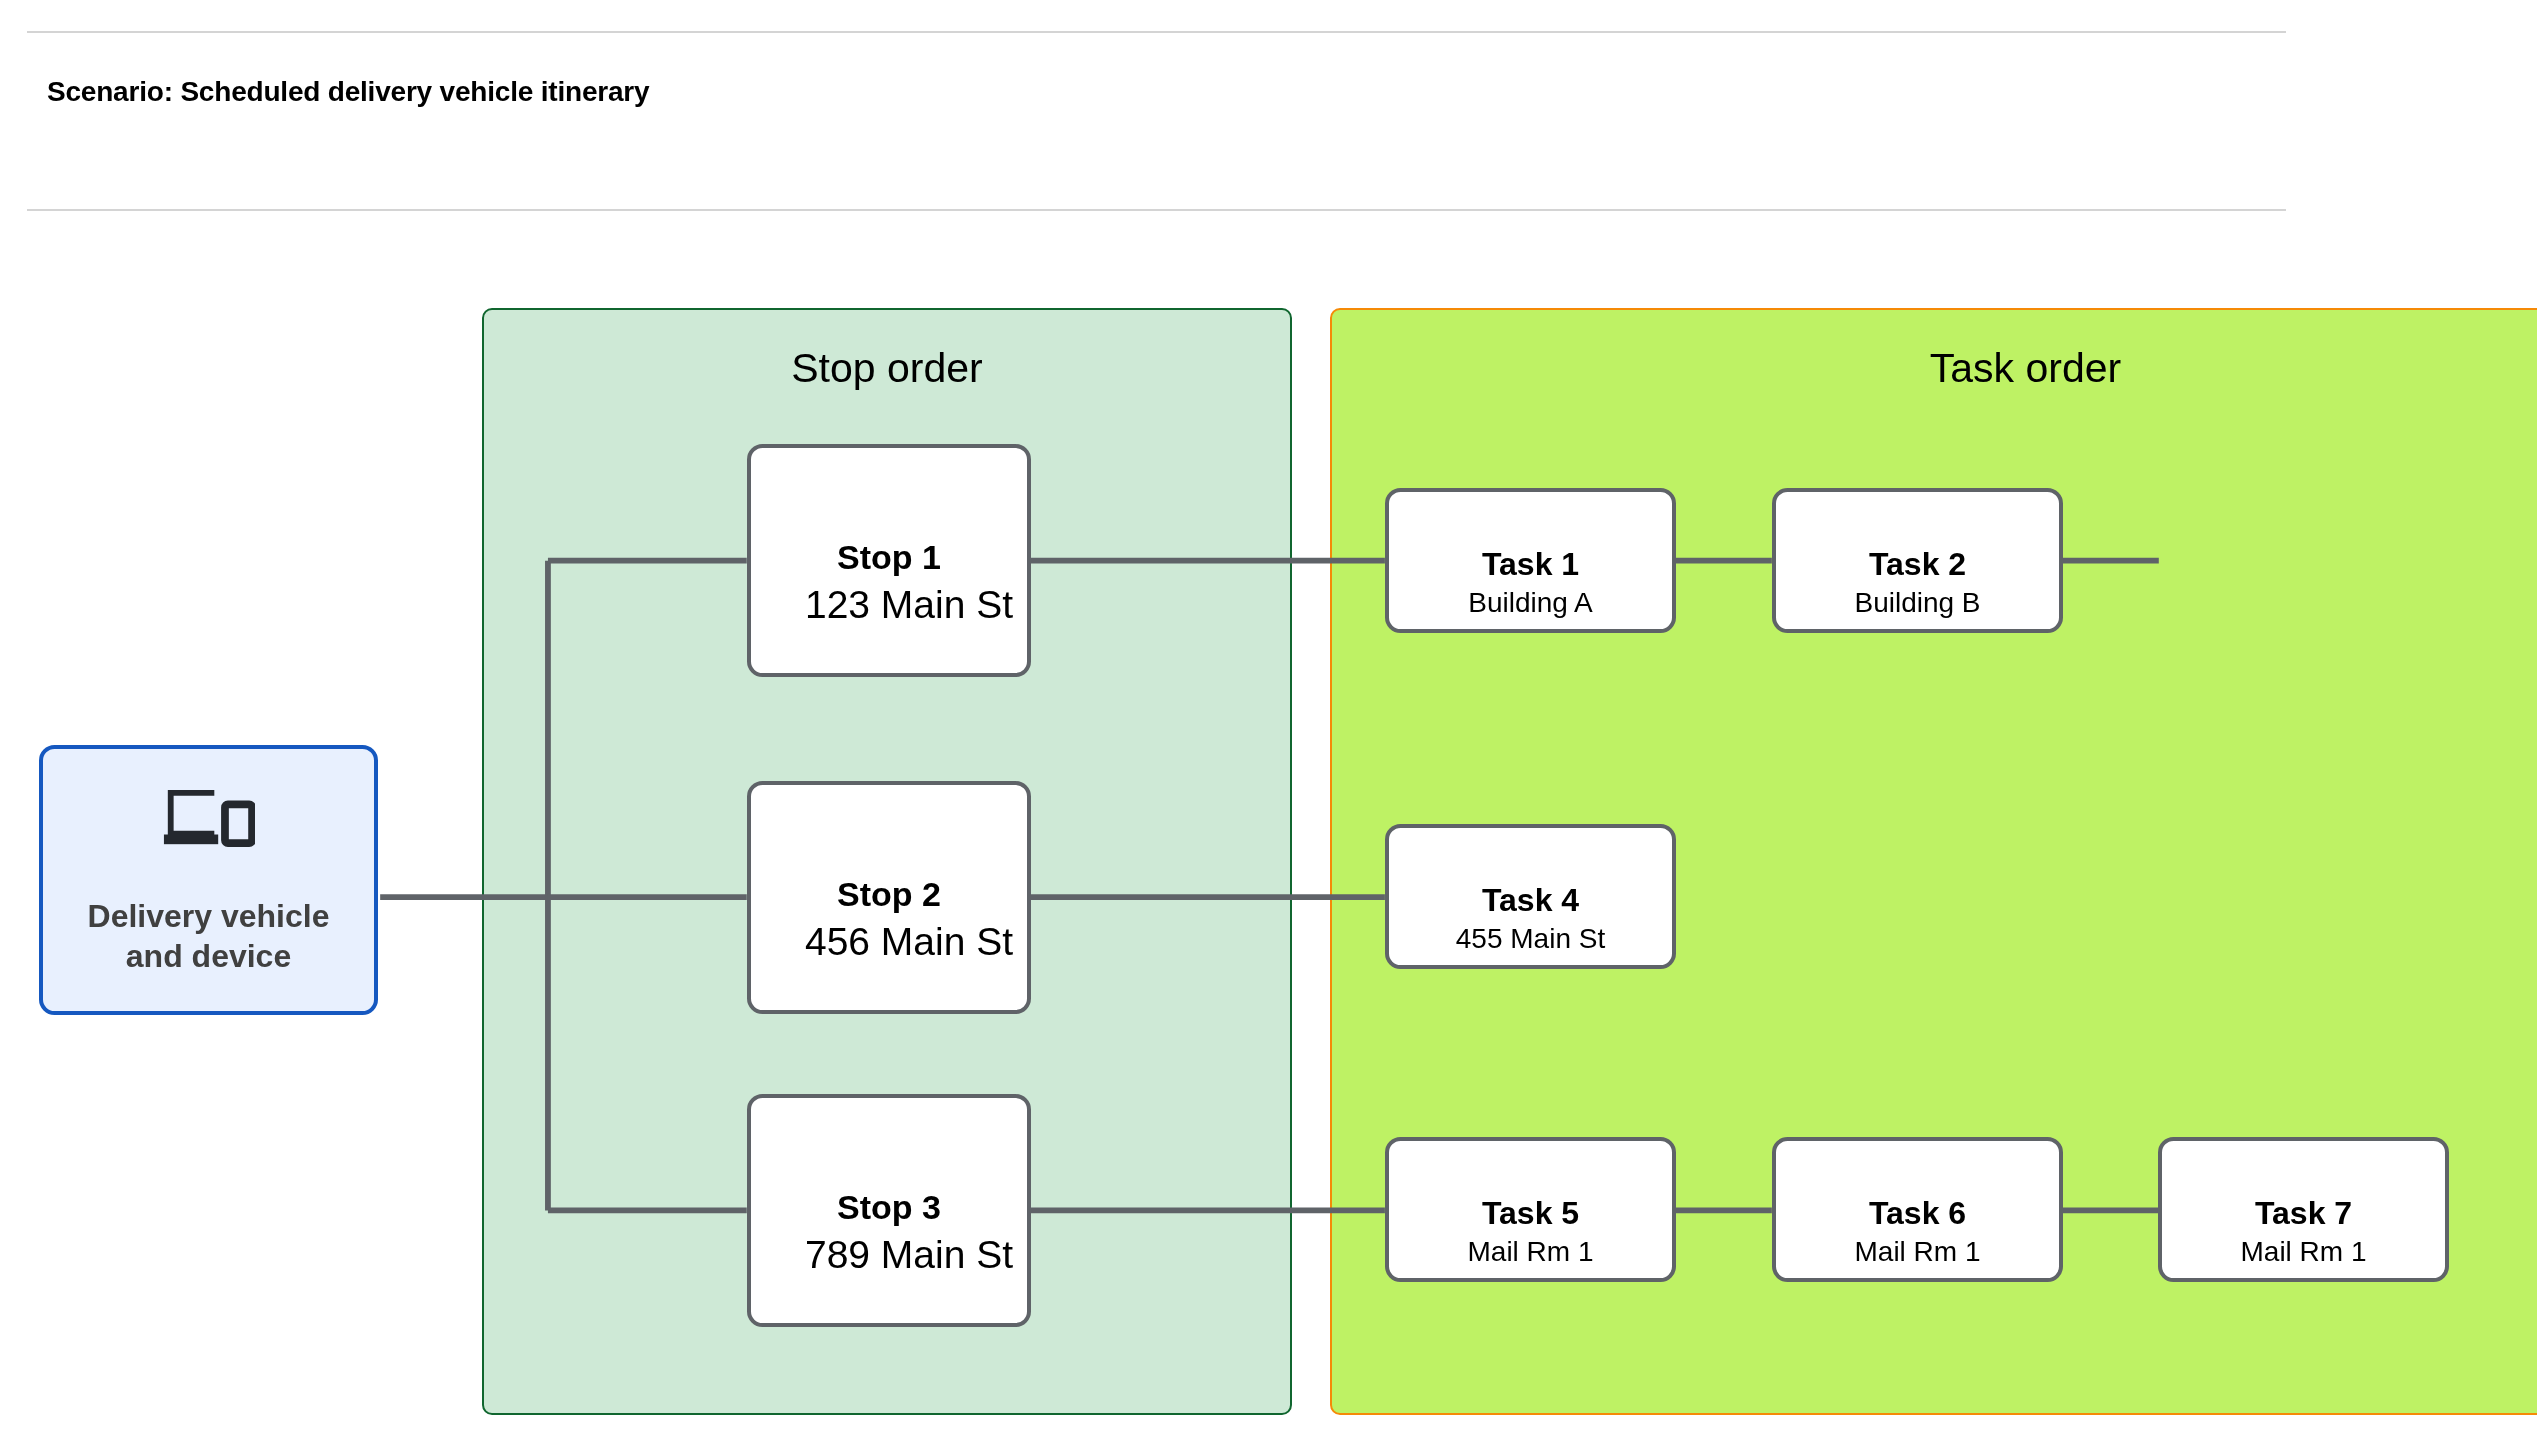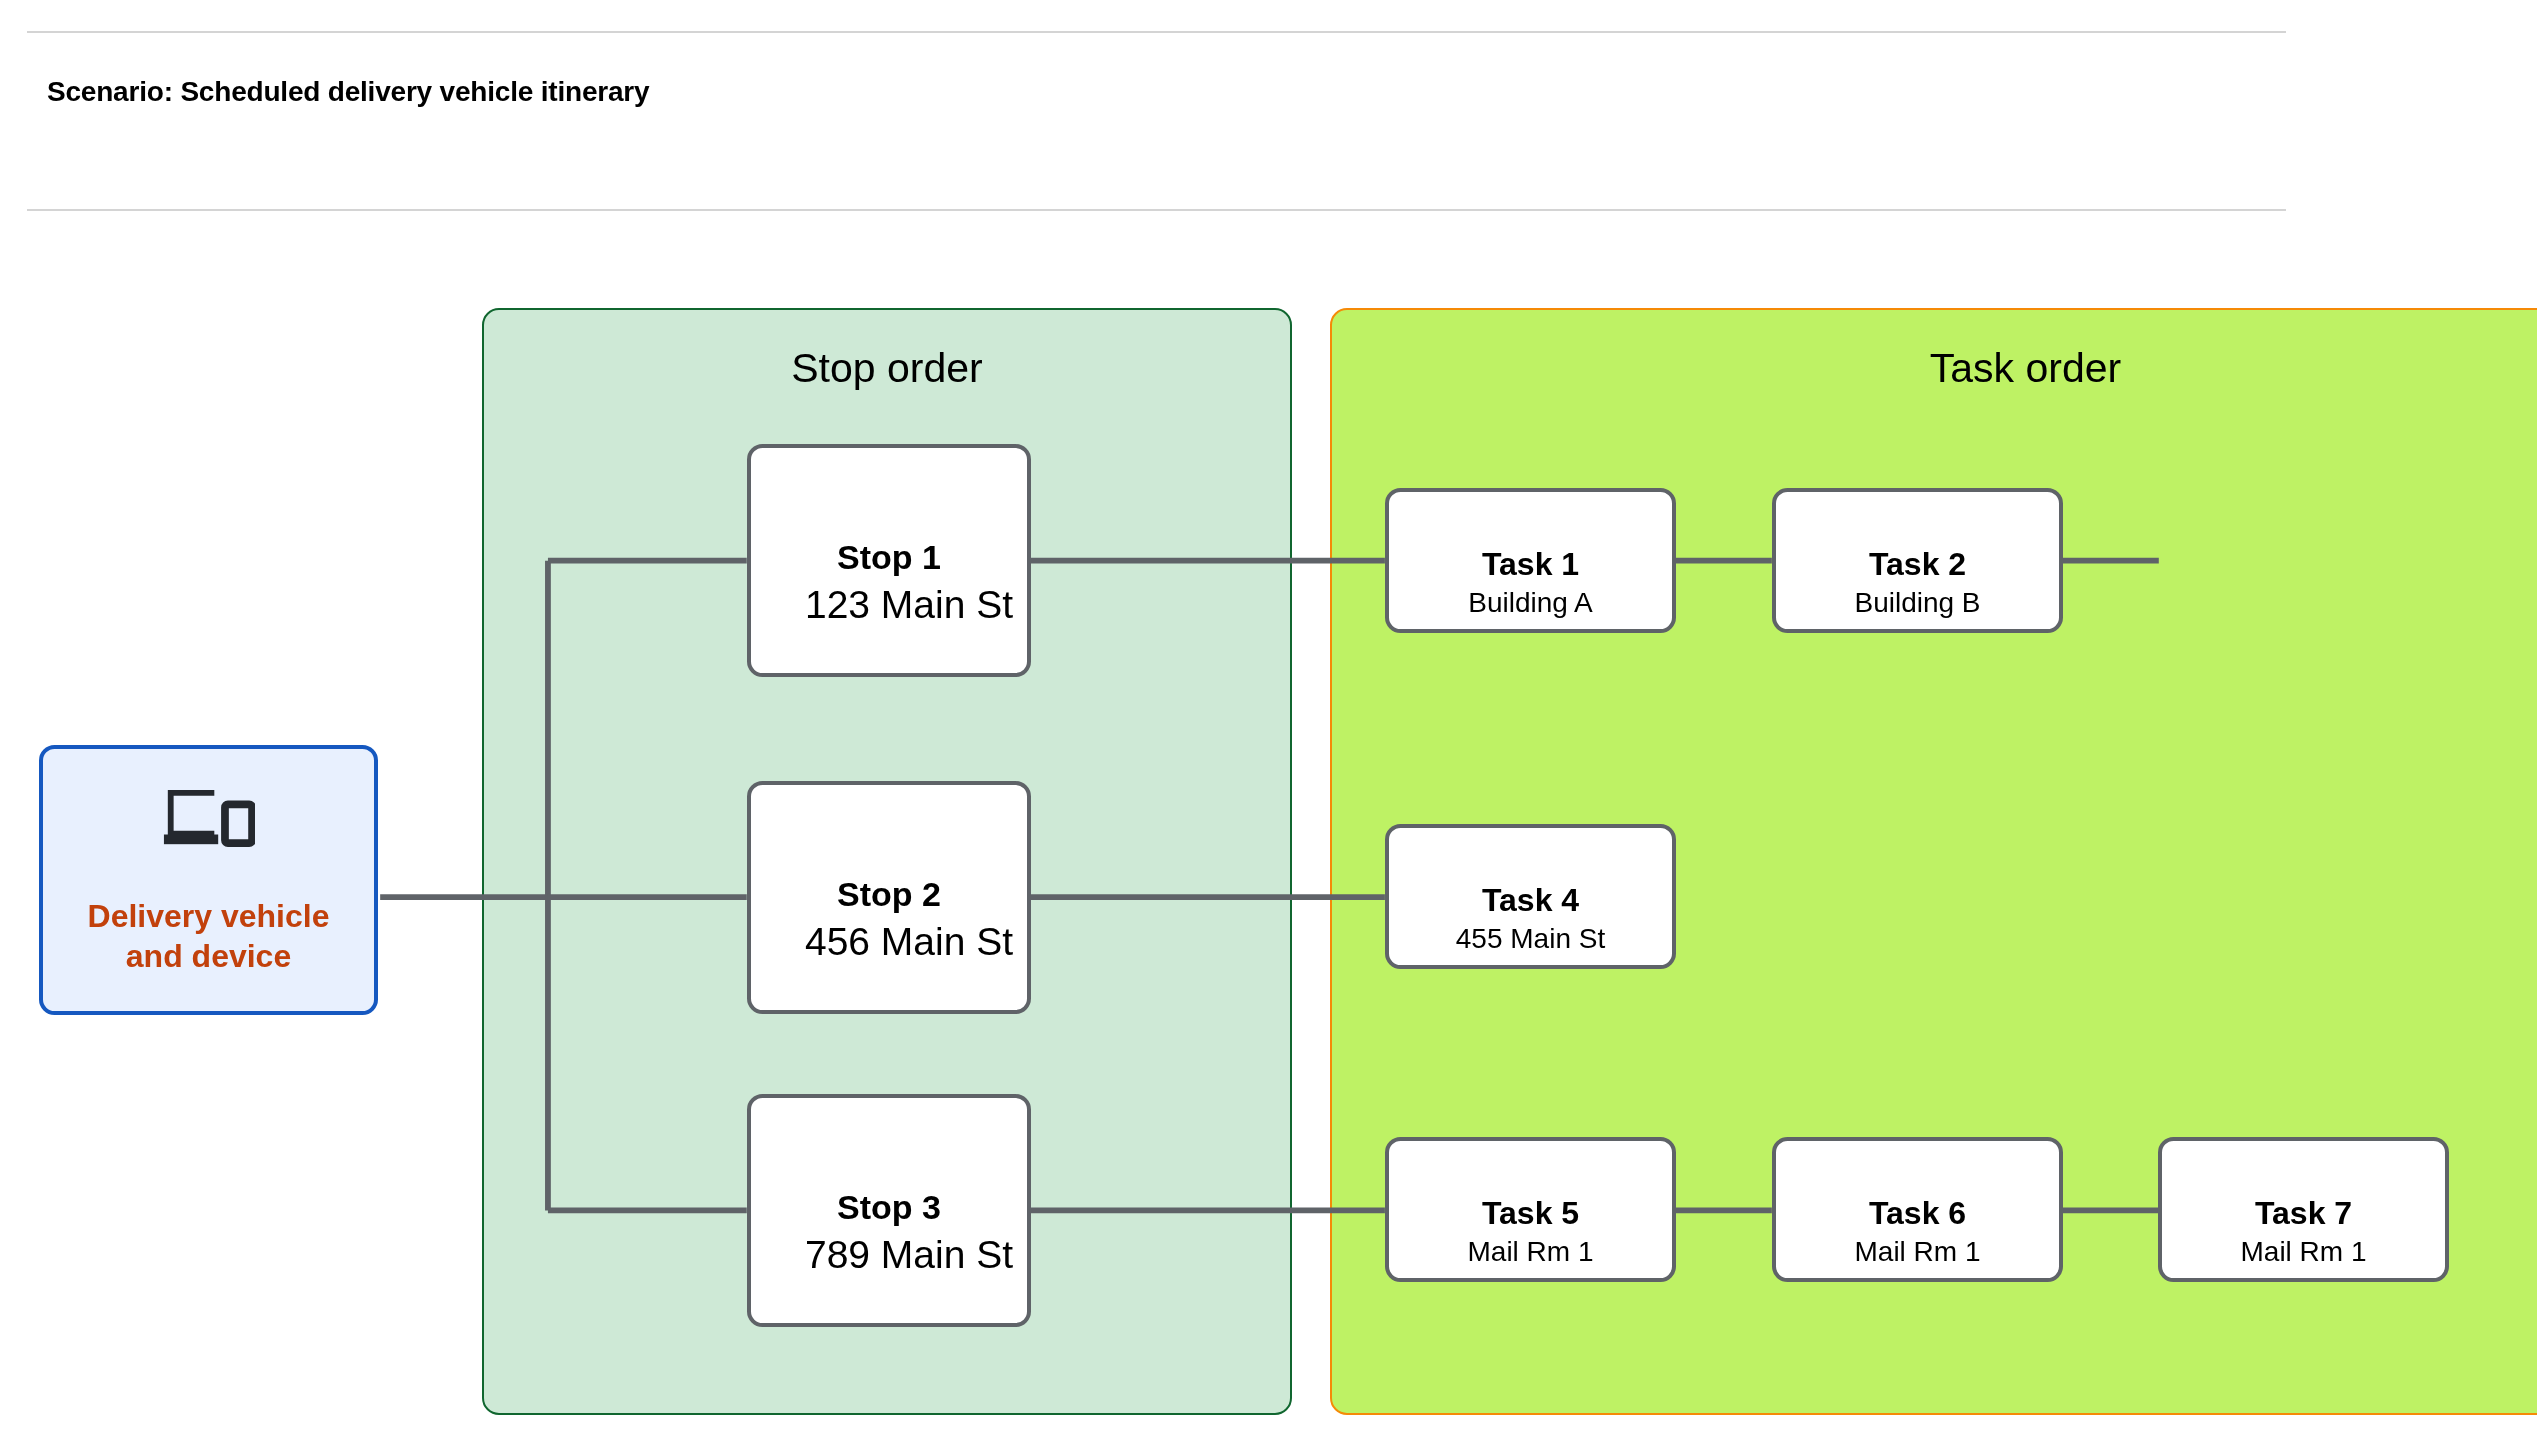--- a/index.html
+++ b/index.html
@@ -48,21 +48,21 @@
     font-size: 35px;
     font-weight: normal;
     color: #000000;
     white-space: nowrap;
   }
 
   
   .panel {
     position: absolute;
     box-sizing: border-box;
-    border-radius: 17px;
+    border-radius: 10px;
   }
   .panel-stop {
     left: 482px;
     top: 308px;
     width: 810px;
     height: 1107px;
     background: #cee9d6;
     border: 2.9px solid #10662f;
   }
   .panel-task {
@@ -112,21 +112,21 @@
   }
   .device-icon {
     width: 93px;
     height: 70px;
     margin-bottom: 43px;
     display: block;
   }
   .device-label {
     font-size: 32px;
     font-weight: bold;
-    color: #c2410c;
+    color: #404040;
     line-height: 1.22;
     text-align: center;
     white-space: pre-line;
   }
 
   
   .card {
     position: absolute;
     box-sizing: border-box;
     background: #ffffff;

